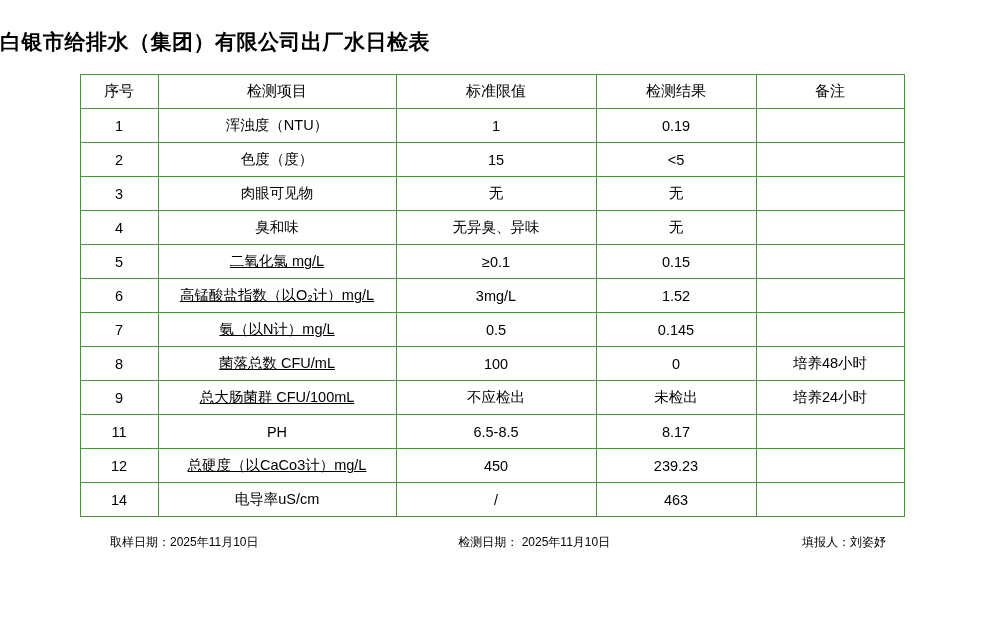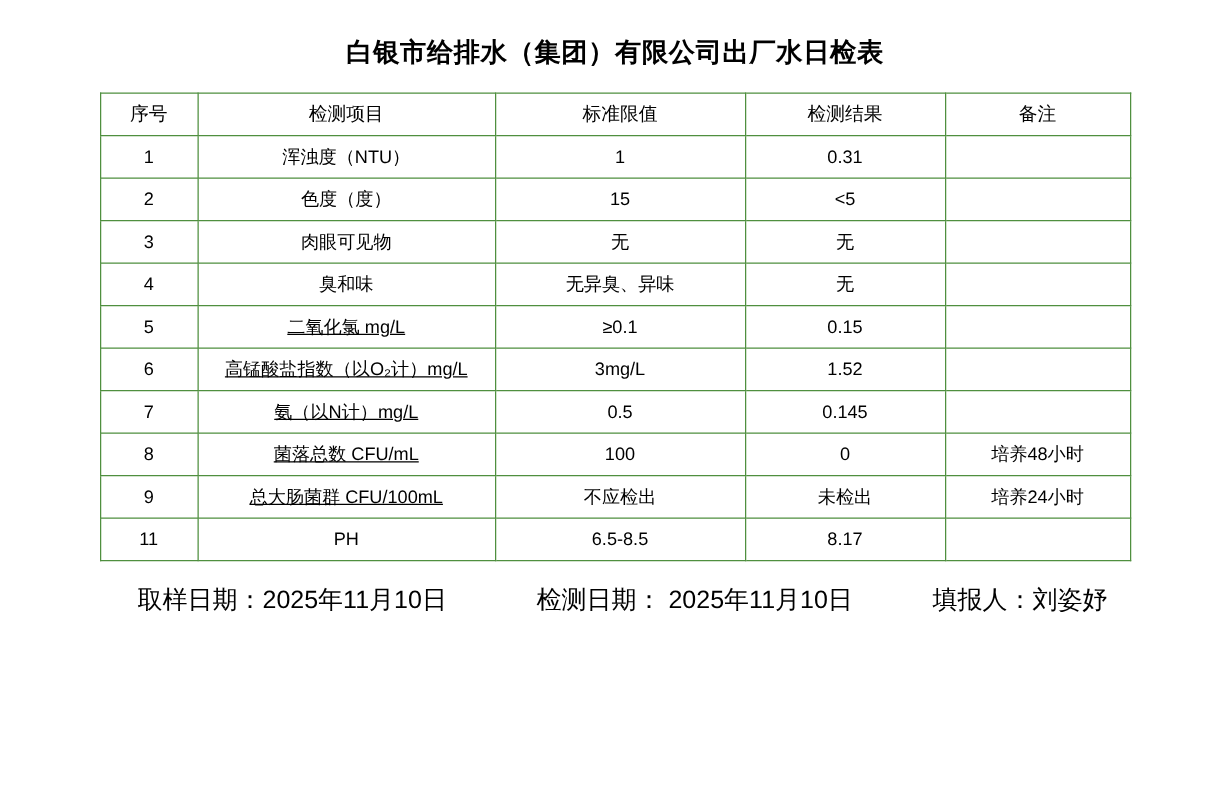--- a/index.html
+++ b/index.html
@@ -13,21 +13,21 @@
     font-family: "Liberation Sans", sans-serif;
     color: #000000;
     overflow: hidden;
   }
   .page {
     position: relative;
     width: 984px;
     height: 638px;
   }
   .title {
-    text-align: center;
+    text-align: left;
     font-size: 21px;
     font-weight: bold;
     letter-spacing: 0.5px;
     padding-top: 28px;
     padding-bottom: 14px;
     font-family: Liberation Serif, serif;
   }
   table.report {
     border-collapse: collapse;
     margin: 4px auto;
@@ -55,21 +55,21 @@
   .cell-sub {
     font-size: 12.5px;
     text-decoration: underline;
   }
   .footer {
     margin: 0 auto;
     width: 824px;
     display: flex;
     justify-content: space-between;
     align-items: center;
-    font-size: 20px;
+    font-size: 12px;
     padding-top: 13px;
     padding-left: 30px;
     padding-right: 18px;
     box-sizing: border-box;
   }
   .footer span { white-space: nowrap; }
   .foot-mid { margin-left: 18px; }
   .foot-right { margin-left: 10px; }
 </style>
 </head>
@@ -94,21 +94,21 @@
         <td>标准限值</td>
         <td>检测结果</td>
         <td>备注</td>
       </tr>
     </thead>
     <tbody>
       <tr>
         <td>1</td>
         <td>浑浊度（NTU）</td>
         <td>1</td>
-        <td>0.31</td>
+        <td>0.19</td>
         <td></td>
       </tr>
       <tr>
         <td>2</td>
         <td>色度（度）</td>
         <td>15</td>
         <td>&lt;5</td>
         <td></td>
       </tr>
       <tr>
@@ -160,20 +160,34 @@
         <td>未检出</td>
         <td>培养24小时</td>
       </tr>
       <tr>
         <td>11</td>
         <td>PH</td>
         <td>6.5-8.5</td>
         <td>8.17</td>
         <td></td>
       </tr>
+      <tr>
+        <td>12</td>
+        <td class="cell-sub">总硬度（以CaCo3计）mg/L</td>
+        <td>450</td>
+        <td>239.23</td>
+        <td></td>
+      </tr>
+      <tr>
+        <td>14</td>
+        <td>电导率uS/cm</td>
+        <td>/</td>
+        <td>463</td>
+        <td></td>
+      </tr>
     </tbody>
   </table>
 
   <div class="footer">
     <span>取样日期：2025年11月10日</span>
     <span class="foot-mid">检测日期： 2025年11月10日</span>
     <span class="foot-right">填报人：刘姿妤</span>
   </div>
 
 </div>

